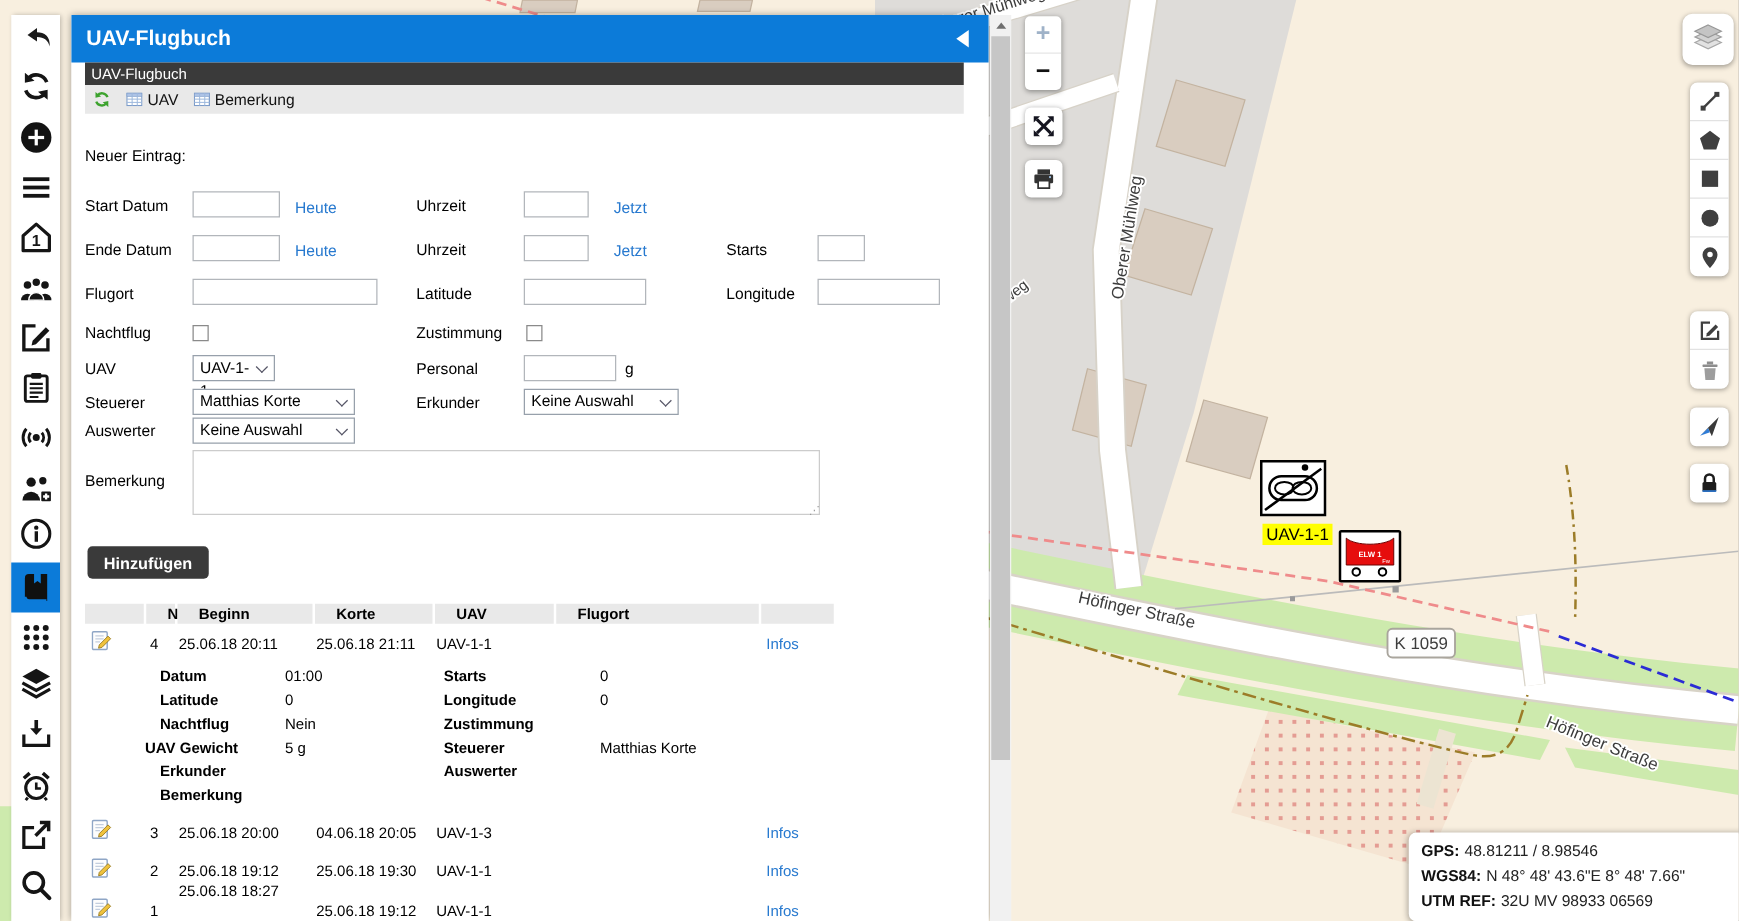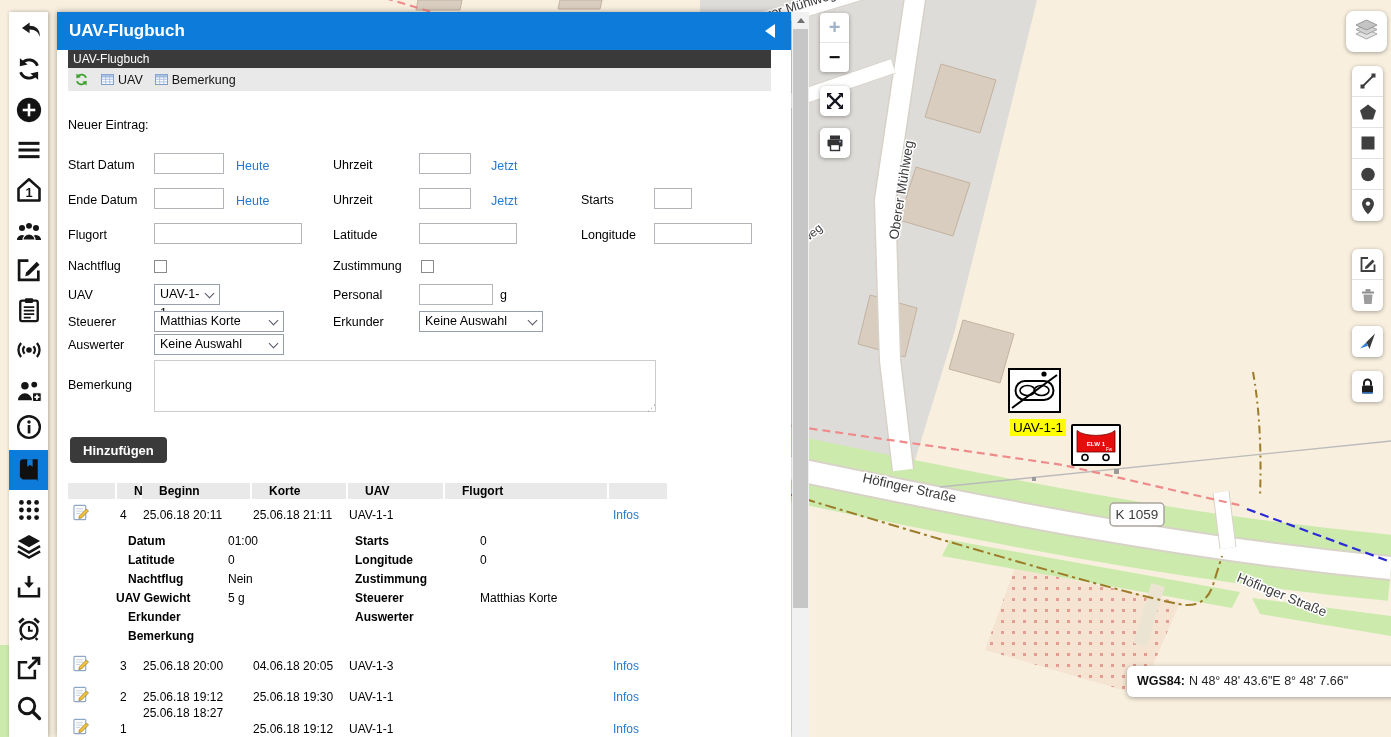--- a/index.html
+++ b/index.html
@@ -264,21 +264,23 @@
   </div>
   <div class="mbtn" style="left:1352px;top:371px;width:31px;height:31px">
     <svg width="21" height="21" viewBox="0 0 21 21">
       <path d="M7,9.5 V7 a3.5,3.5 0 0 1 7,0 V9.5" fill="none" stroke="#1d1d1d" stroke-width="2"></path>
       <rect x="5" y="9.5" width="11" height="8" rx="1.2" fill="#1d1d1d"></rect>
       <rect x="5" y="16.2" width="11" height="1.3" fill="#2f7cd6"></rect>
     </svg>
   </div>
 
   <div class="gpsbox">
+    <div><b>GPS:</b><span>48.81211 / 8.98546</span></div>
     <div><b>WGS84:</b><span>N 48° 48' 43.6"E 8° 48' 7.66"</span></div>
+    <div><b>UTM REF:</b><span>32U MV 98933 06569</span></div>
   </div>
 
   <div class="sidebar">
     <div class="sicon" style="top:1px">
       <svg width="28" height="28" viewBox="0 0 24 24">
         <path d="M12.5 5.5 L6 10.2 12.5 14.8 V11.6 C17.5 11.6 20.3 14 21.2 18.2 C21.8 11 17.5 8.4 12.5 8.4 Z" fill="#1b1b1b"></path>
       </svg>
     </div>
     <div class="sicon" style="top:40px">
       <svg width="28" height="28" viewBox="0 0 24 24">

